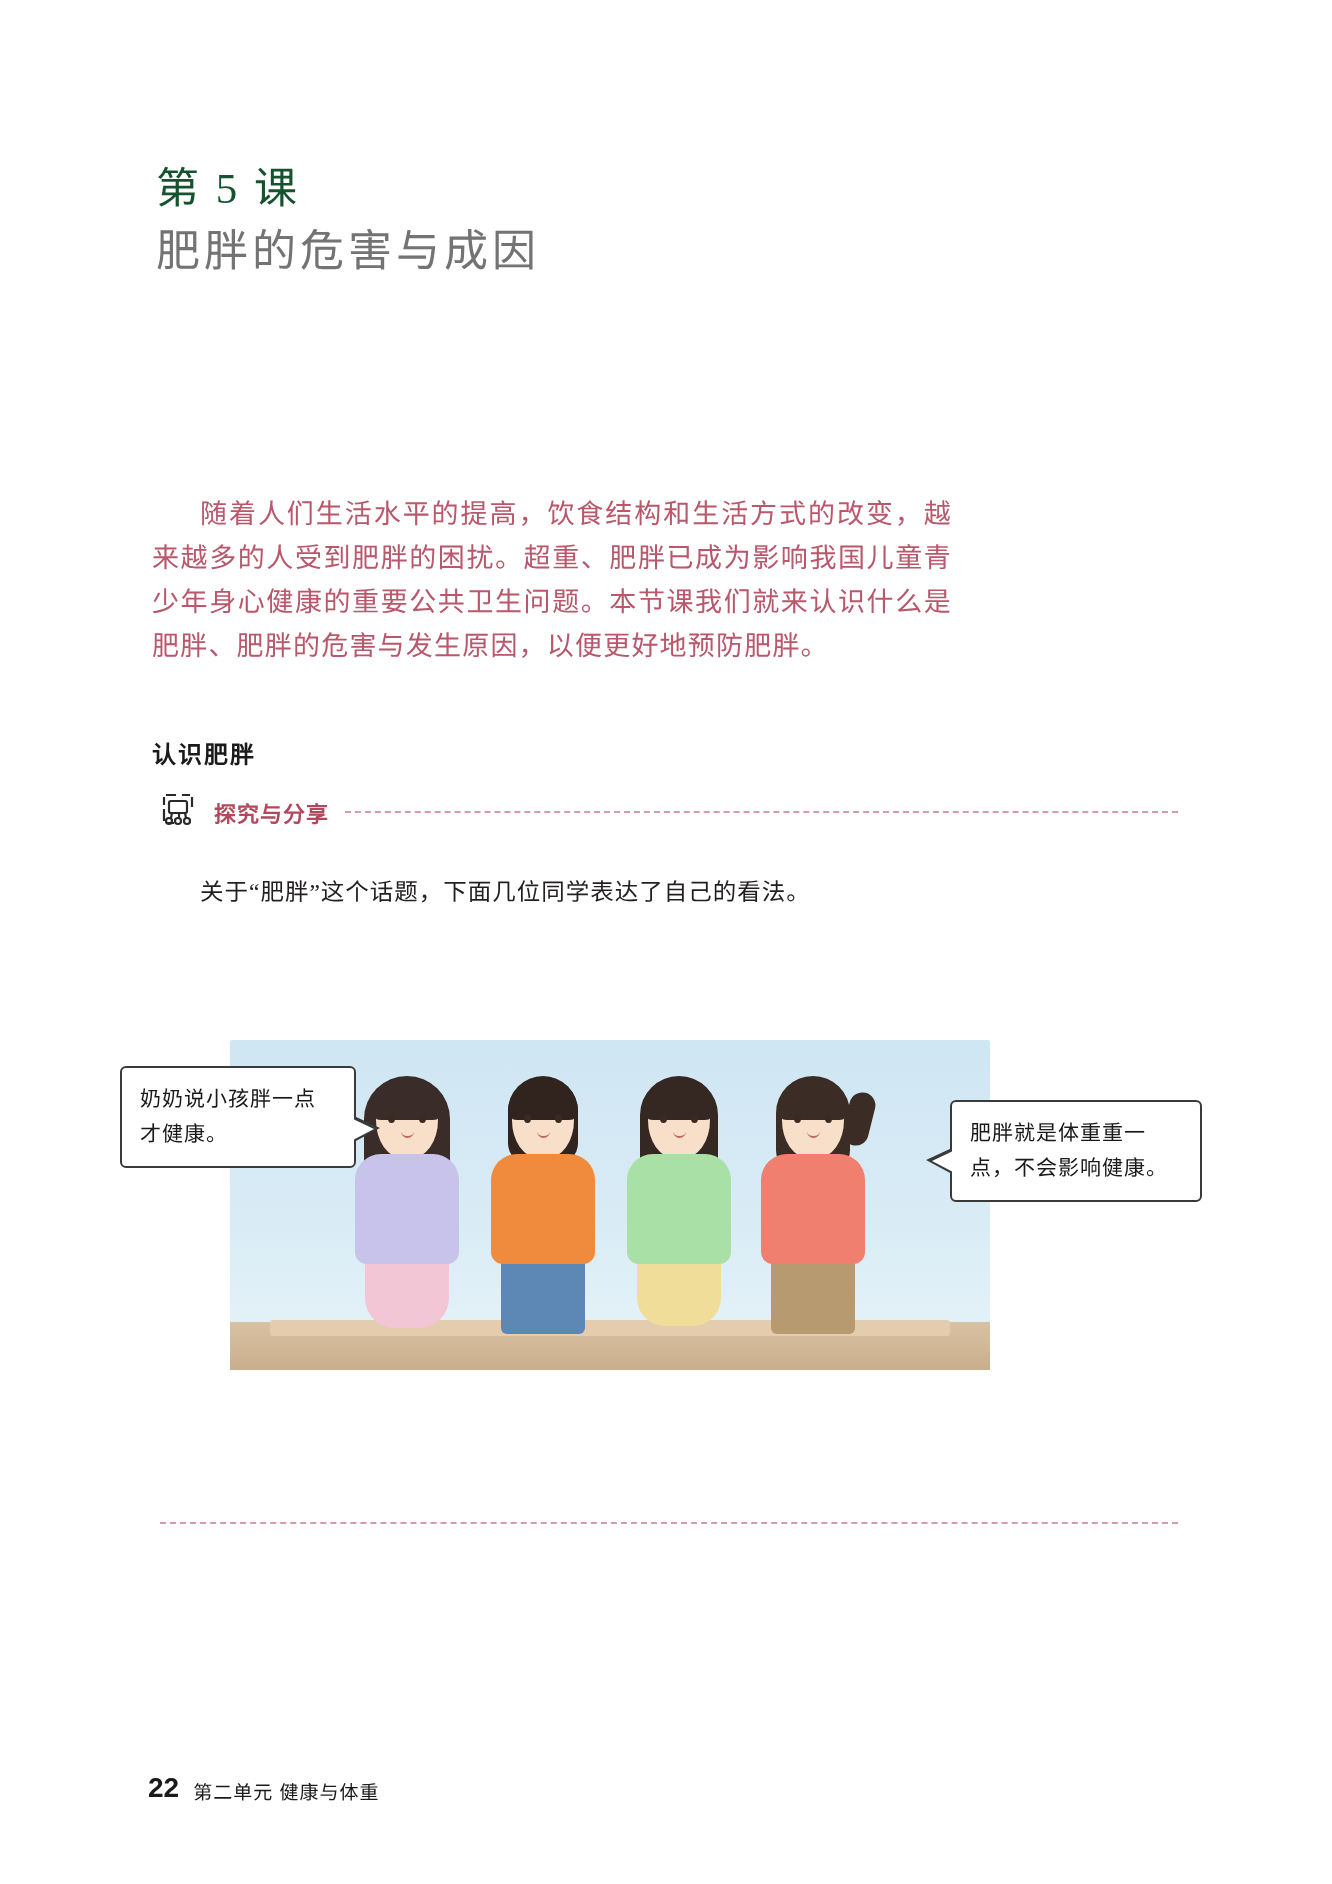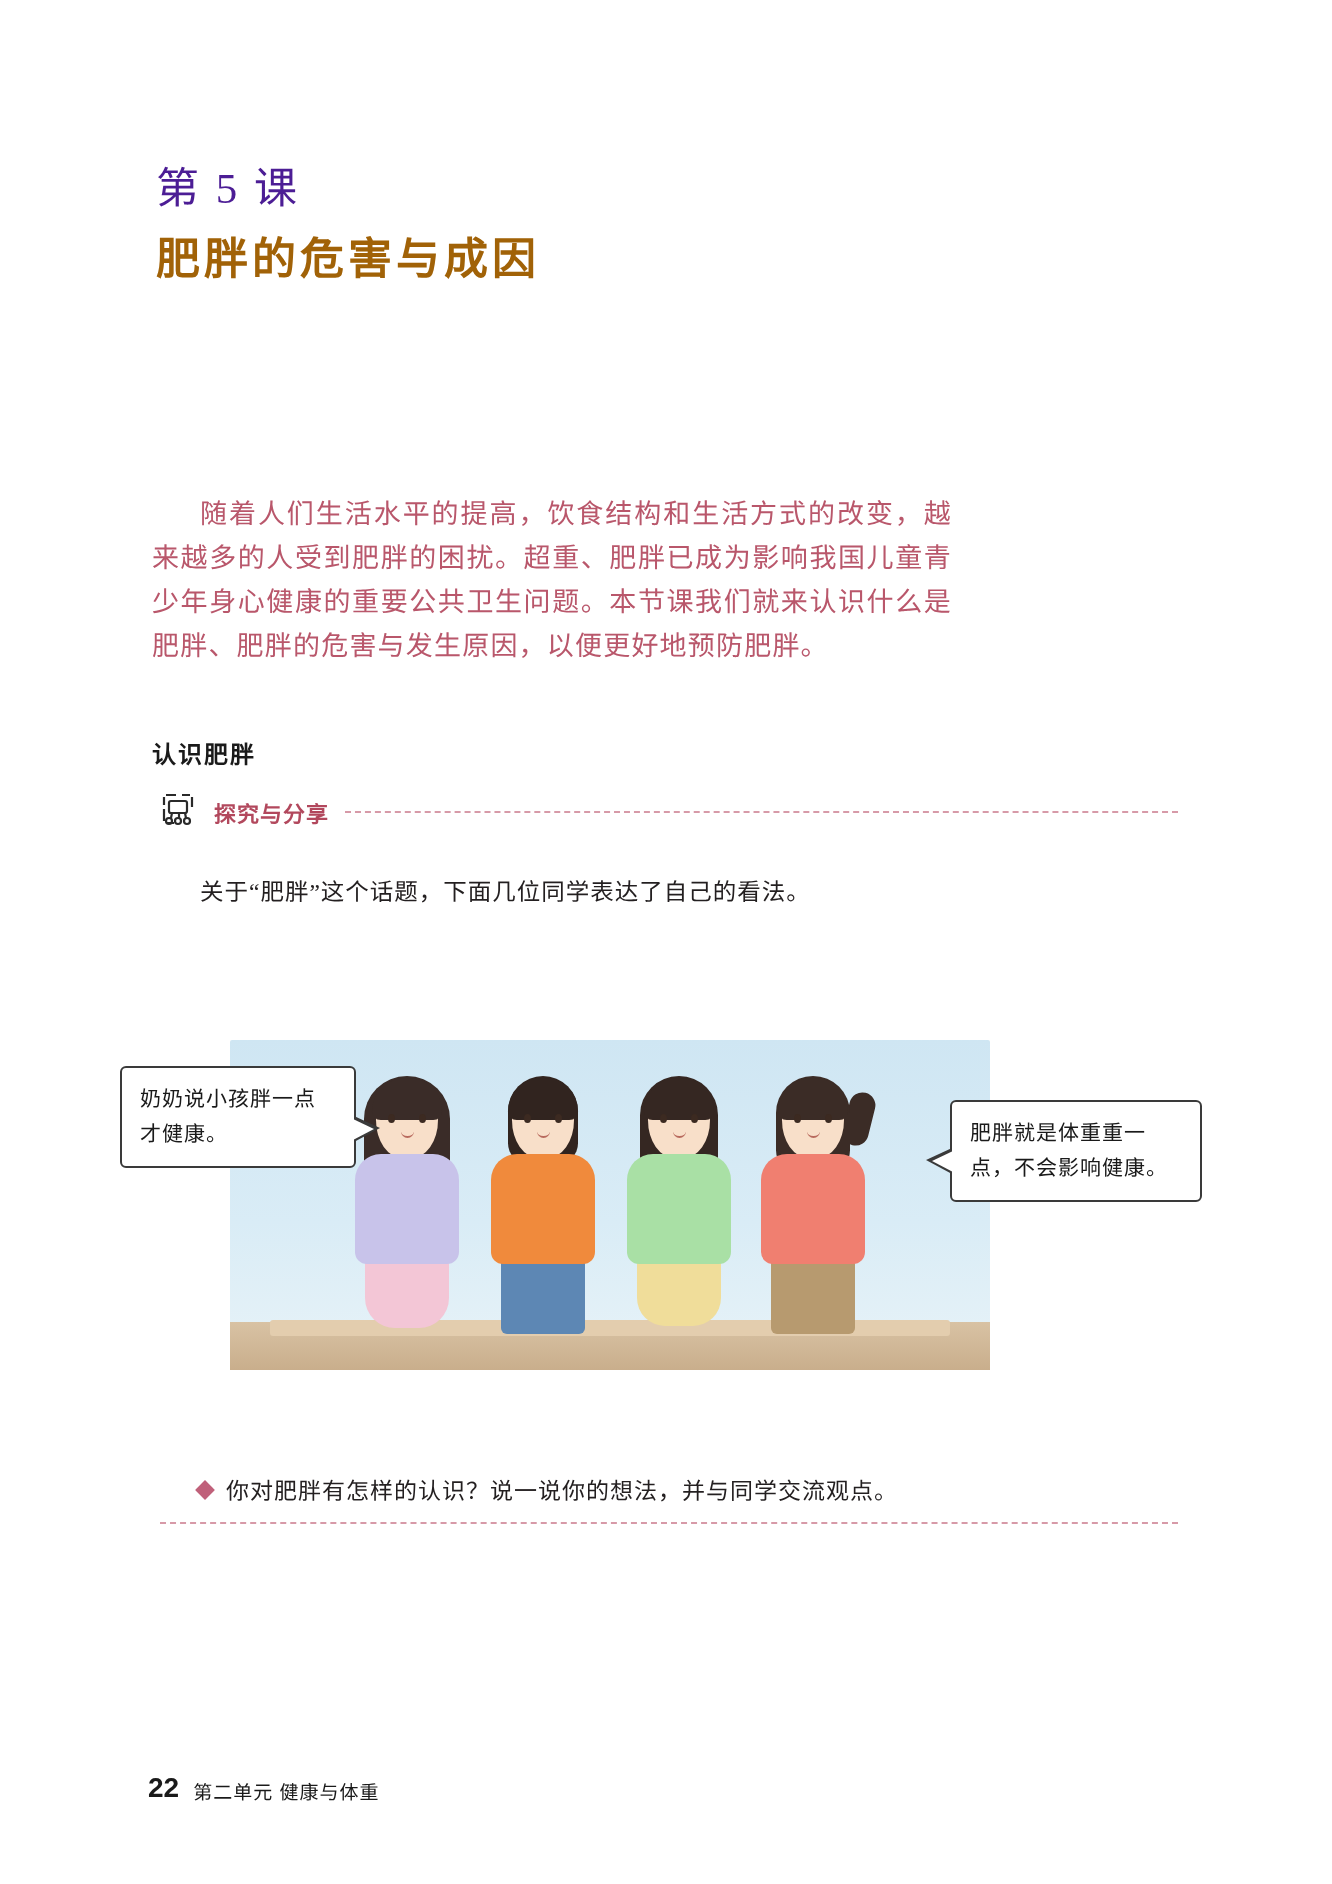--- a/index.html
+++ b/index.html
@@ -26,30 +26,30 @@
   .lesson-head {
     position: absolute;
     left: 156px;
     top: 160px;
     width: 900px;
   }
   .lesson-number {
     font-size: 43px;
     letter-spacing: 3px;
     line-height: 1.35;
-    color: #4c1d95;
+    color: #14532d;
     font-family: "Liberation Serif", serif;
   }
   .lesson-title {
     font-size: 44px;
     letter-spacing: 4px;
     line-height: 1.35;
-    font-weight: 700;
-    color: #a16207;
-    margin-top: 12px;
+    font-weight: 400;
+    color: #737373;
+    margin-top: 4px;
     font-family: "Liberation Serif", serif;
   }
 
   
   .intro {
     position: absolute;
     left: 152px;
     top: 492px;
     width: 800px;
     color: #b9576b;
@@ -510,24 +510,20 @@
       <span class="tail-in"></span>
     </div>
 
     <div class="bubble" id="bubble-right">
       <span>肥胖就是体重重一点，不会影响健康。</span>
       <span class="tail"></span>
       <span class="tail-in"></span>
     </div>
   </div>
 
-  <div class="question-line">
-    <span class="diamond"></span>
-    <span>你对肥胖有怎样的认识？说一说你的想法，并与同学交流观点。</span>
-  </div>
   <div class="activity-bottom-dash"></div>
 
 
   <div class="footer">
     <span class="folio">22</span>
     <span class="footer-text">第二单元  健康与体重</span>
   </div>
 
 </div>
 

